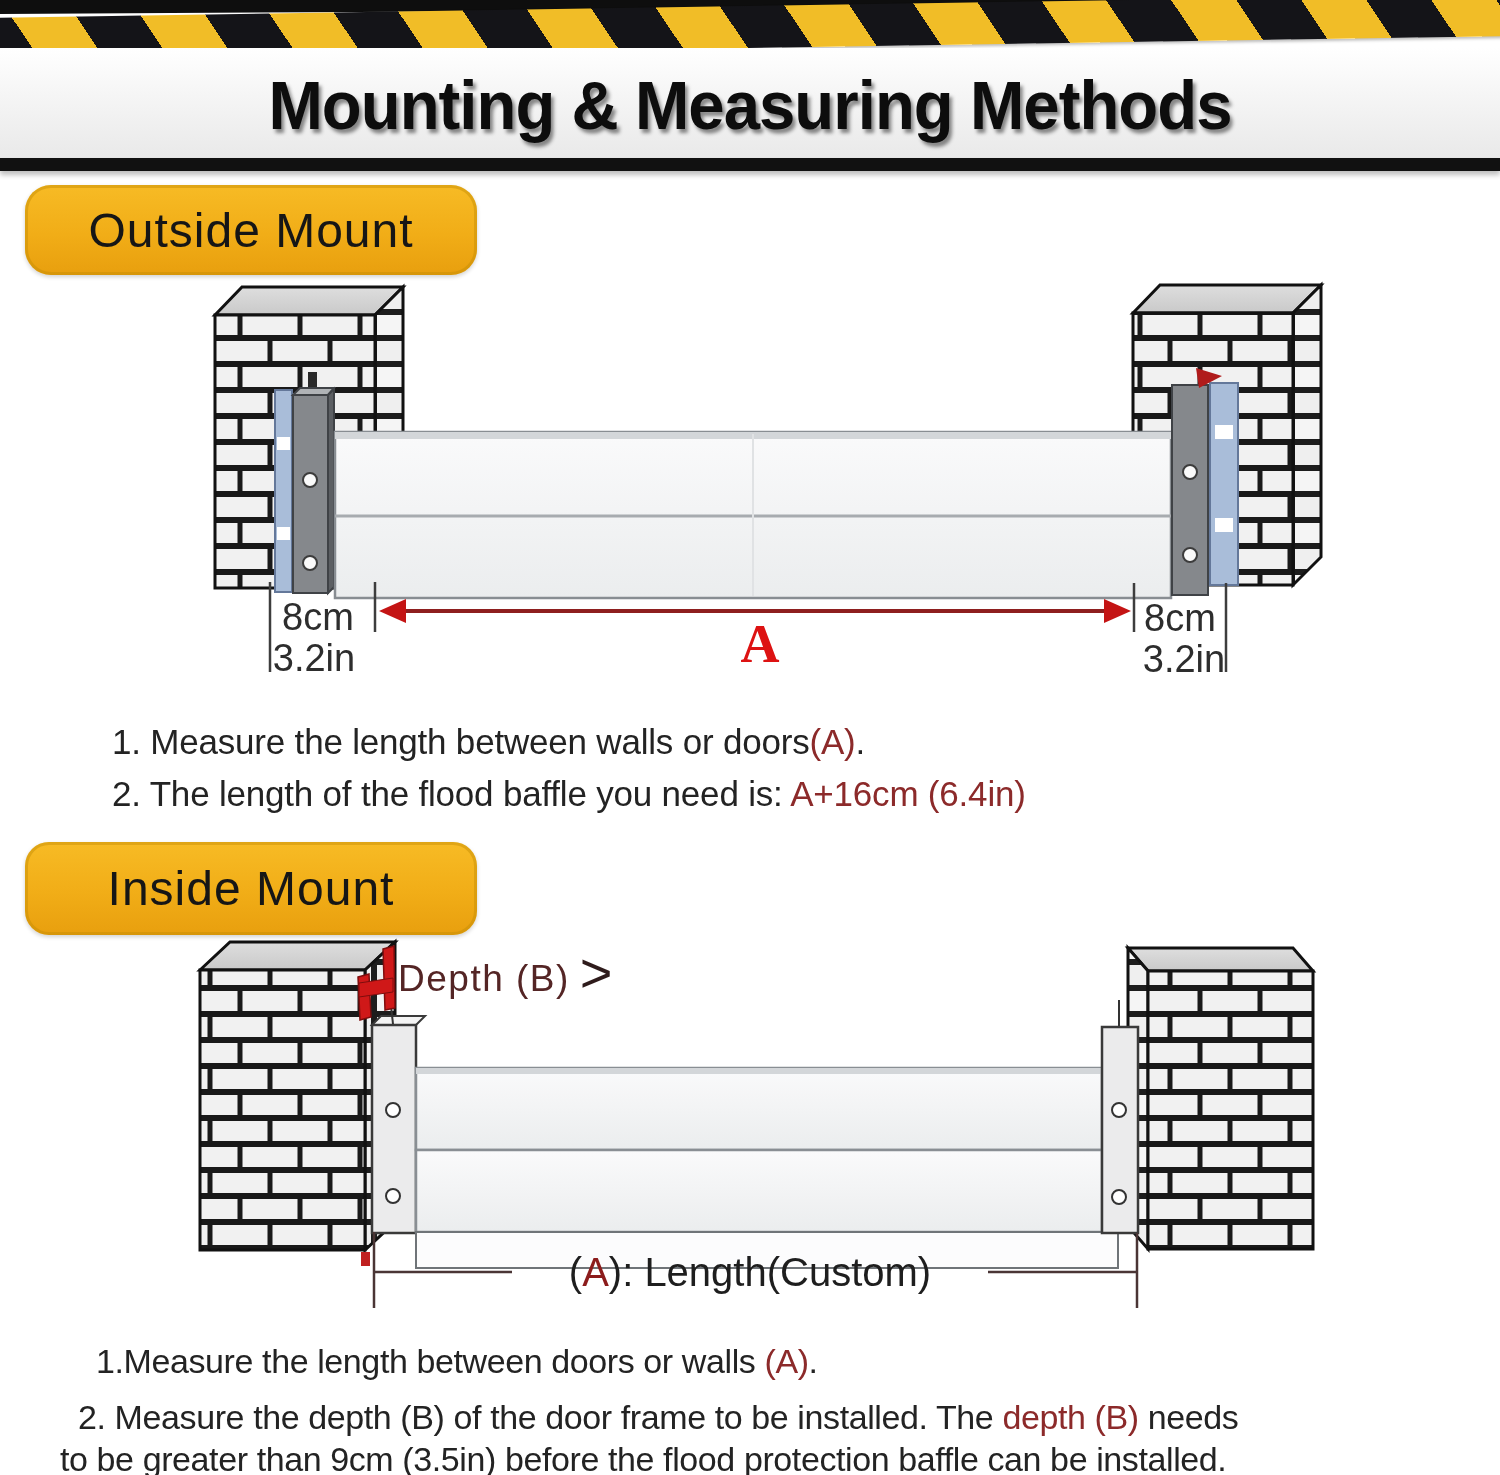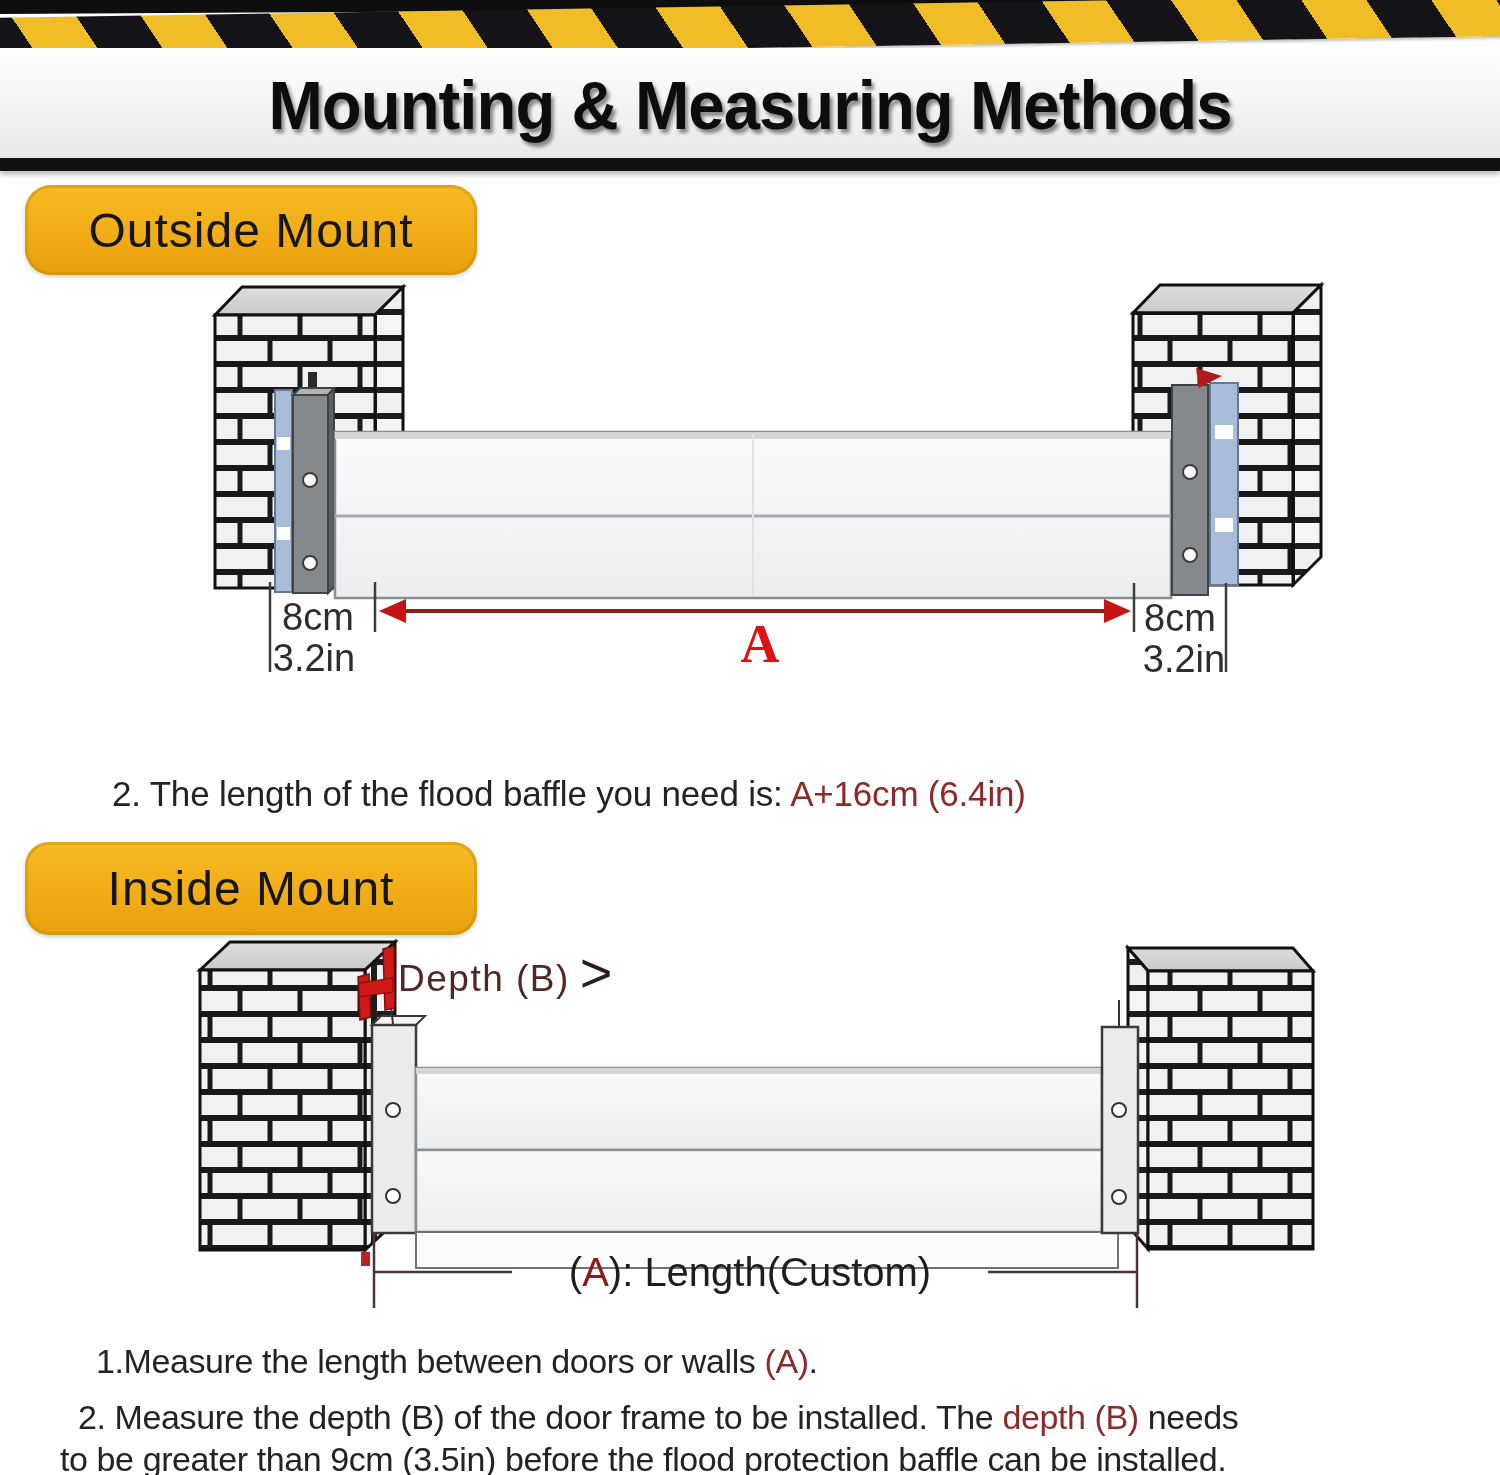--- a/index.html
+++ b/index.html
@@ -223,20 +223,23 @@
 
   <div class="dim-text" style="left:256px;top:598px;width:124px;">8cm</div>
   <div class="dim-text" style="left:252px;top:639px;width:124px;">3.2in</div>
   <div class="dim-text" style="left:1134px;top:599px;width:92px;">8cm</div>
   <div class="dim-text" style="left:1134px;top:640px;width:100px;">3.2in</div>
 
   <div class="span-label">
     <span class="big-a">A</span>
   </div>
 
+  <div class="instr" style="left:112px;top:722px;">
+    <span>1. Measure the length between walls or doors</span><span class="hl">(A)</span><span>.</span>
+  </div>
   <div class="instr" style="left:112px;top:774px;">
     <span>2. The length of the flood baffle you need is: </span><span class="hl">A+16cm (6.4in)</span>
   </div>
 
   <div class="depth-label">
     <span class="dname">Depth (B)</span>
     <span class="dgt">&gt;</span>
   </div>
 
   <div class="length-label">

